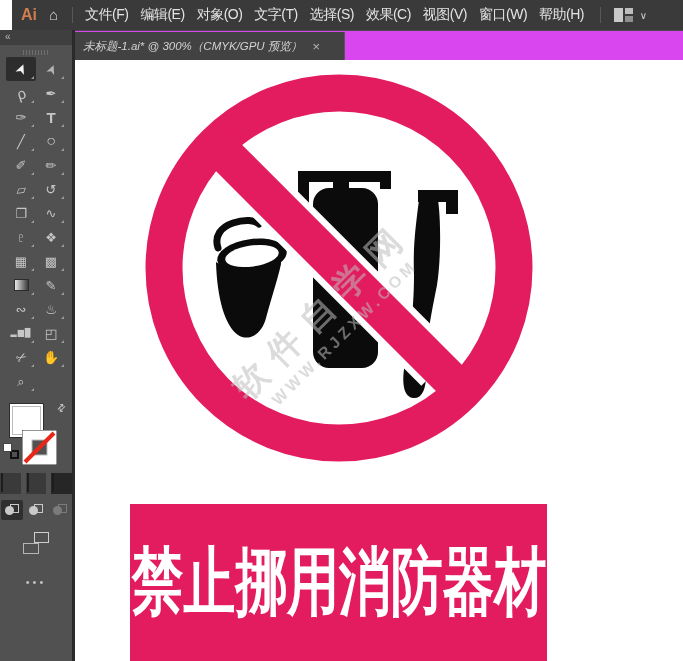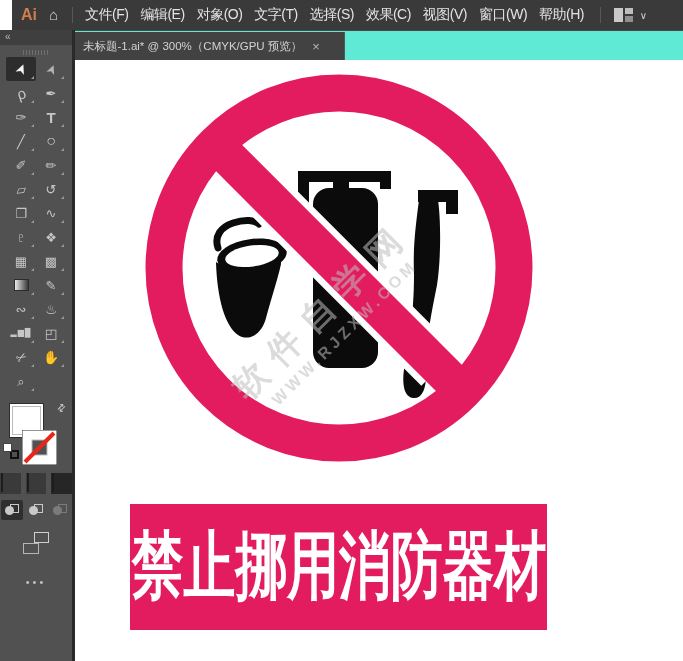--- a/index.html
+++ b/index.html
@@ -15,22 +15,22 @@
   .vdiv{width:1px;height:16px;background:#585858;margin:0 6px;}
   .menu-item{padding:0 4px;margin:0 2px;white-space:nowrap;letter-spacing:-0.5px;font-size:14px;}
   #workspace{margin-left:auto;display:flex;align-items:center;margin-right:48px;}
   #ws-icon{width:19px;height:14px;position:relative;margin:0 7px;}
   #ws-icon .a{position:absolute;left:0;top:0;width:9px;height:14px;background:#c9c9c9;}
   #ws-icon .b{position:absolute;right:0;top:0;width:8px;height:6px;background:#bdbdbd;}
   #ws-icon .c{position:absolute;right:0;bottom:0;width:8px;height:6px;background:#8f8f8f;}
   #ws-chevron{color:#cfcfcf;font-size:10px;}
 
   
-  #docbar{position:absolute;left:75px;top:30px;width:608px;height:30px;background:#5eead4;
-          border-top:1px solid #4a4a4a;}
+  #docbar{position:absolute;left:75px;top:30px;width:608px;height:30px;background:#d946ef;
+          border-top:1px solid #4a4a4a;font-style:italic;}
   #doc-tab{position:absolute;left:0;top:1px;height:29px;width:270px;background:#424242;
            border-right:1px solid #575757;display:flex;align-items:center;color:#d2d2d2;
            font-size:11.5px;padding:0 8px;white-space:nowrap;}
   #tab-close{margin-left:10px;color:#b5b5b5;font-size:13px;}
 
   
   #tooldock{position:absolute;left:0;top:30px;width:75px;height:631px;background:#2a2a2a;}
   #tool-header{position:absolute;left:0;top:0;width:72px;height:15px;background:#3f3f3f;
                color:#b9b9b9;font-size:10px;line-height:14px;padding-left:5px;}
   #toolpanel{position:absolute;left:0;top:15px;width:72px;height:616px;background:#515151;}
@@ -88,21 +88,21 @@
   #screen-mode .r2{position:absolute;right:0;top:0;width:15px;height:11px;border:1.5px solid #cfcfcf;background:#515151;}
   #more-dots{text-align:center;color:#c2c2c2;font-size:11px;letter-spacing:3px;margin-top:22px;}
 
   
   #canvas{position:absolute;left:75px;top:60px;width:608px;height:601px;background:#fff;}
   #sign-svg{position:absolute;left:0;top:0;}
   #watermark{position:absolute;left:35px;top:228px;width:440px;text-align:center;
              transform:rotate(-45deg);color:rgba(190,190,190,0.55);pointer-events:none;}
   #wm1{font-size:34px;font-weight:bold;letter-spacing:13px;line-height:36px;white-space:nowrap;}
   #wm2{font-size:16px;font-weight:bold;letter-spacing:4px;line-height:18px;margin-top:6px;white-space:nowrap;}
-  #banner{position:absolute;left:55px;top:444px;width:417px;height:126px;background:#e31c5f;
+  #banner{position:absolute;left:55px;top:444px;width:417px;height:158px;background:#e31c5f;
           display:flex;align-items:center;justify-content:center;overflow:hidden;}
   #banner-text{color:#fff;font-size:74px;font-weight:800;white-space:nowrap;
                transform:scaleX(0.70);letter-spacing:0;}
 </style>
 </head>
 <body>
 
 <div id="app" data-name="illustrator-window">
 
   <div id="menubar" data-name="menu-bar">

